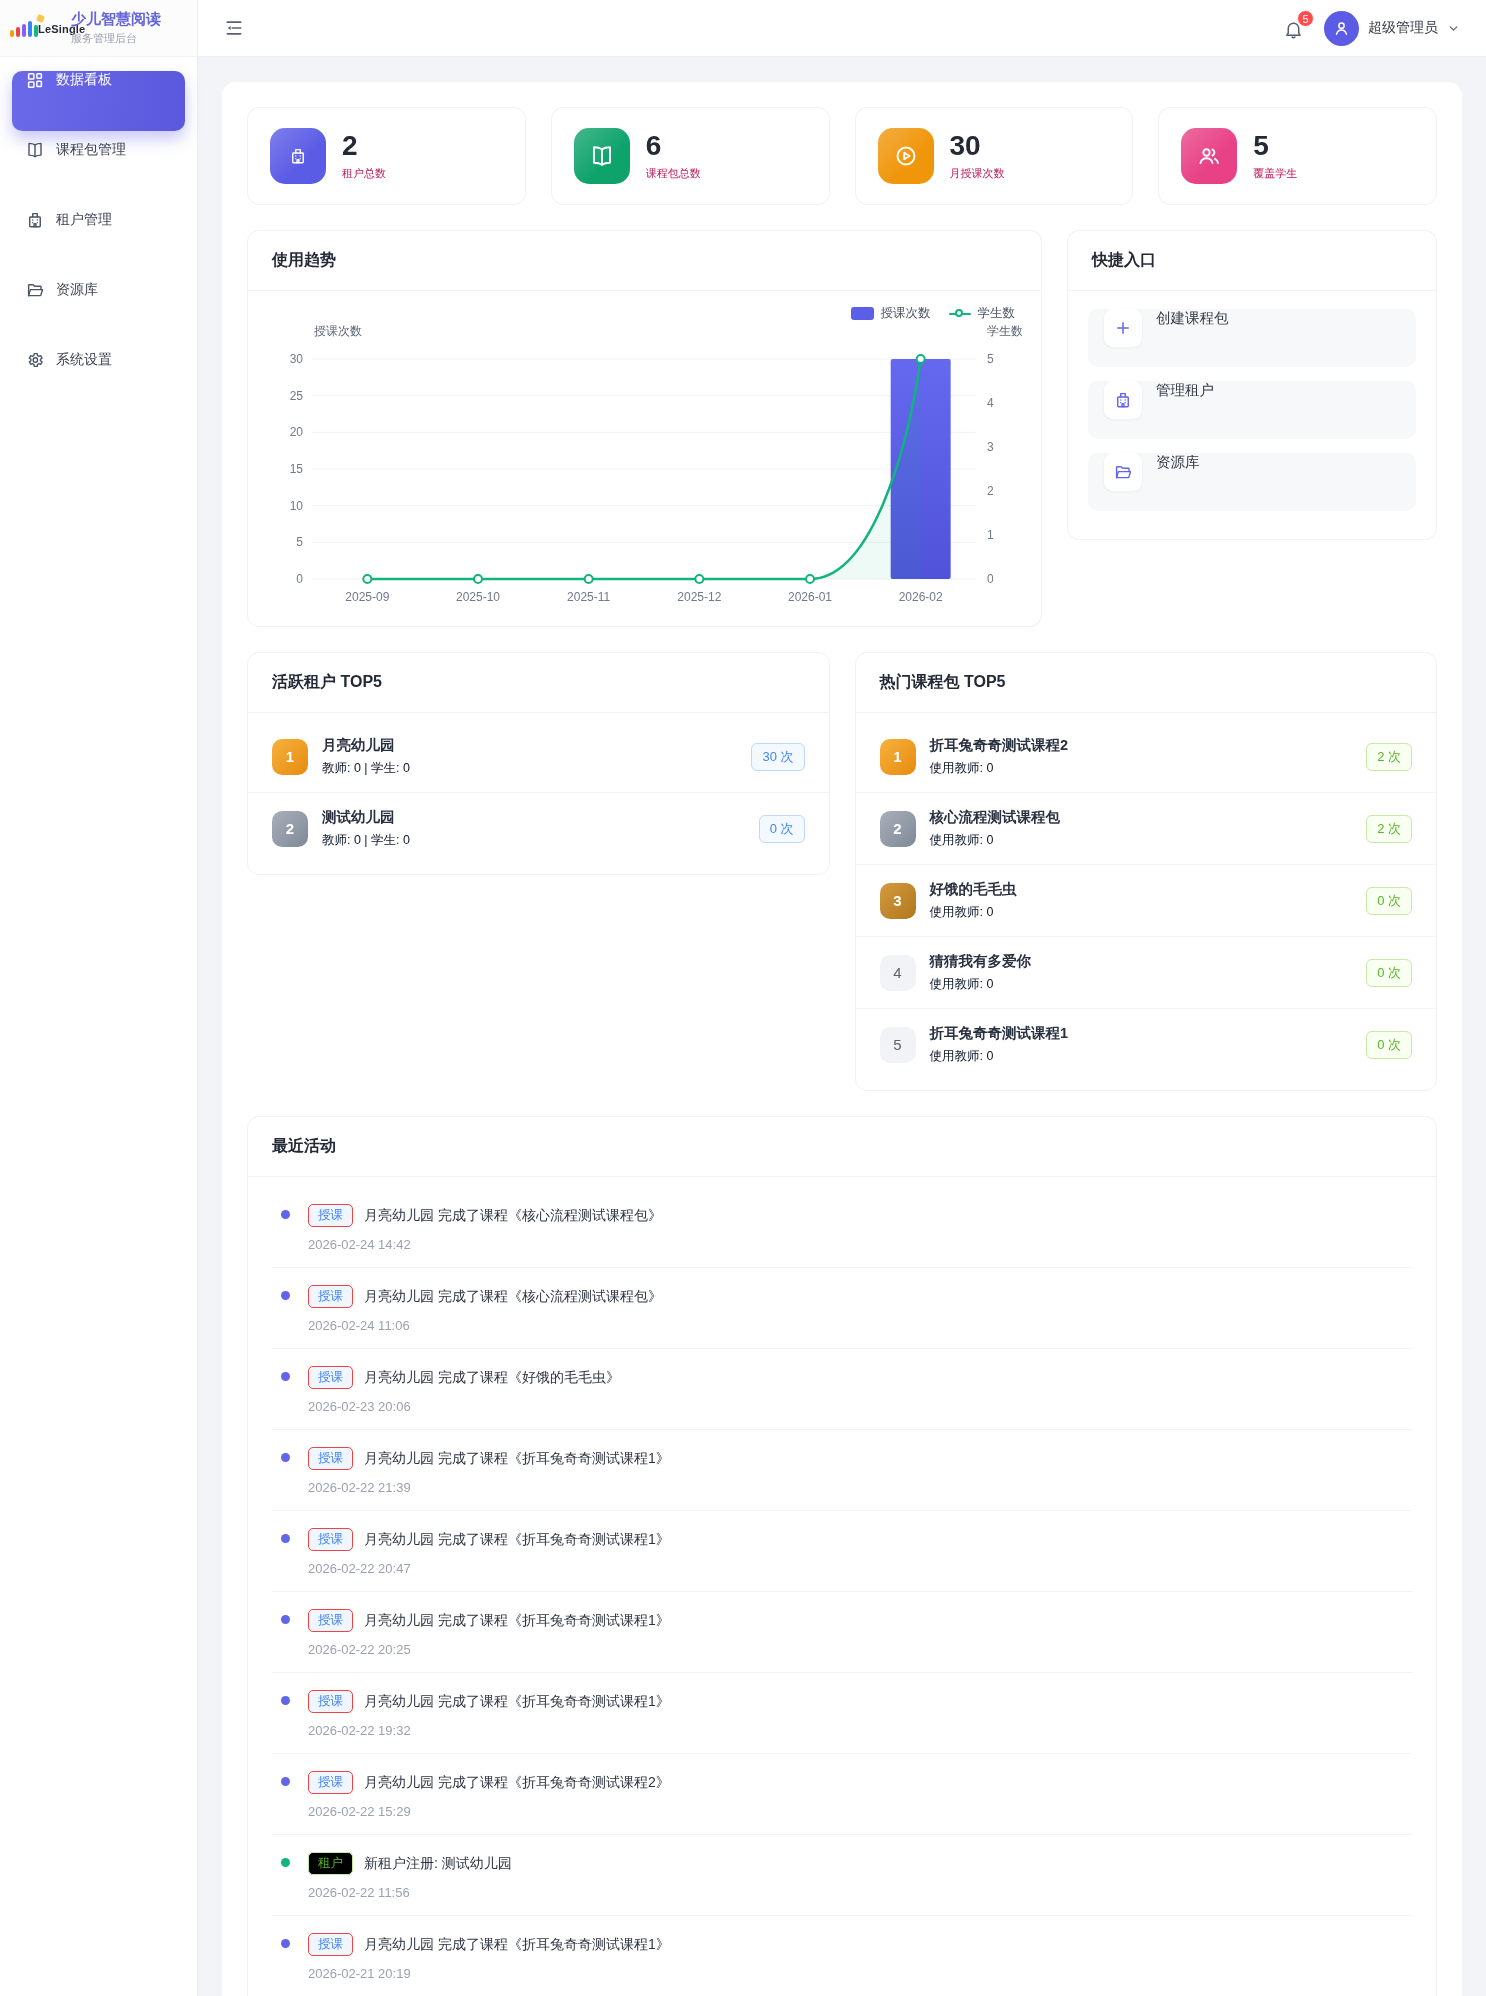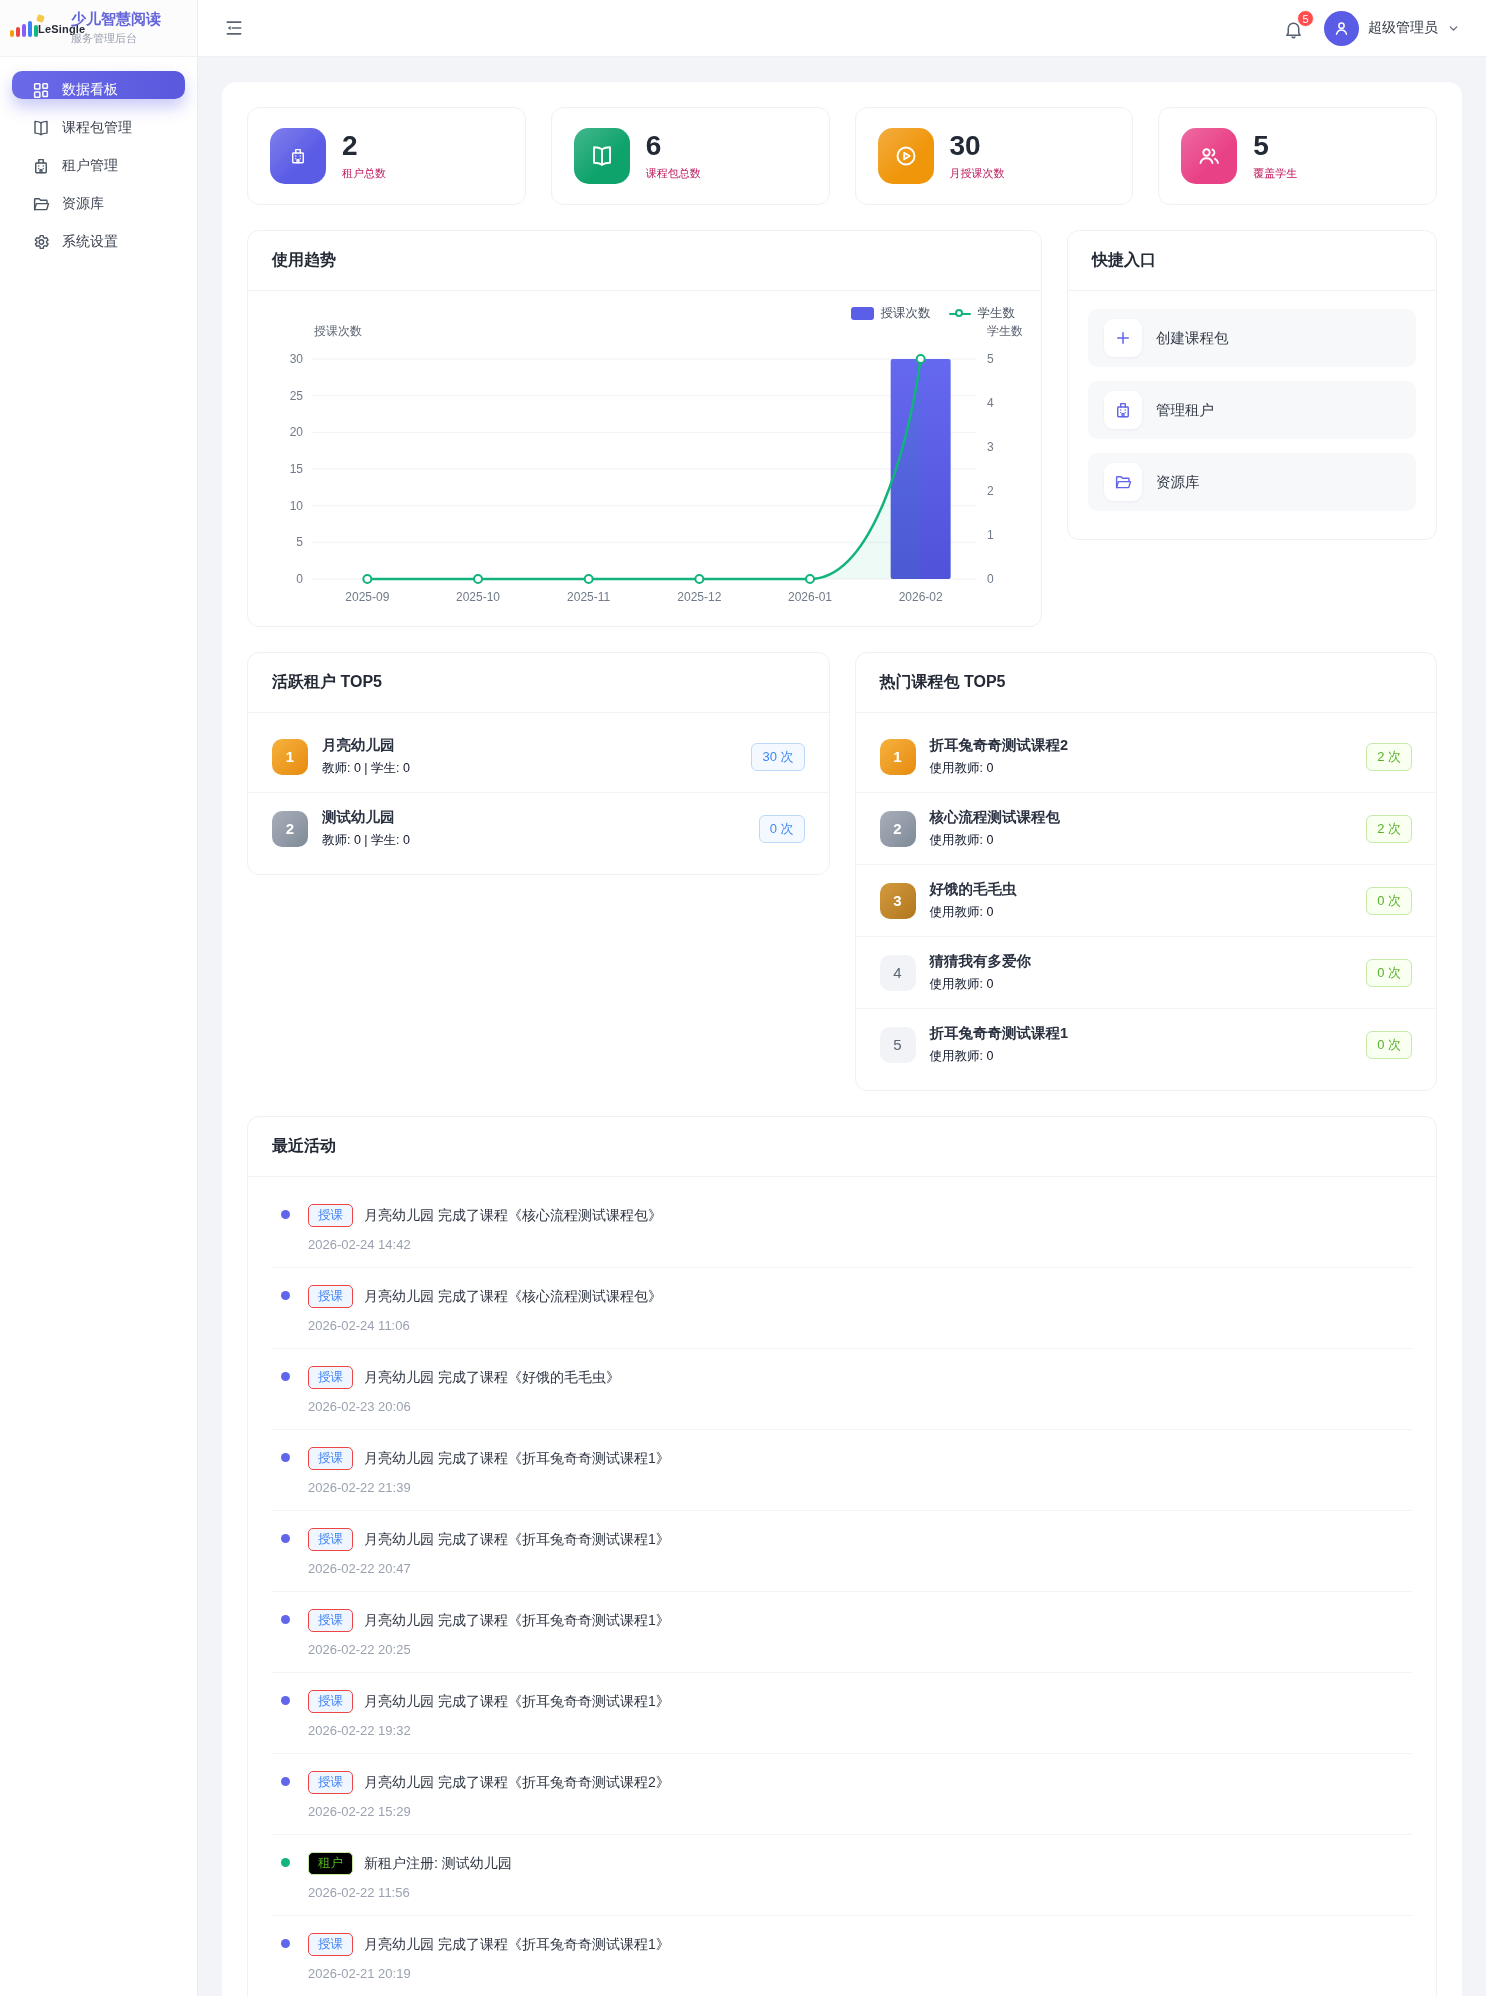--- a/index.html
+++ b/index.html
@@ -11,21 +11,21 @@
   .sidebar{position:absolute;left:0;top:0;bottom:0;width:198px;background:#fff;border-right:1px solid #ebedf1;z-index:20}
   .logo-area{height:57px;display:flex;align-items:center;gap:9px;padding:0 10px;border-bottom:1px solid #f1f2f5;background:#fcfcfd}
   .logo-mark{width:52px;display:flex;flex-direction:row;align-items:center}
   .logo-bars{display:flex;align-items:flex-end;gap:2px;height:18px;position:relative}
   .logo-bars i{width:4px;border-radius:2px;display:block}
   .logo-bars .spark{position:absolute;right:-6px;top:-4px;width:7px;height:7px;background:#f7c948;border-radius:2px;transform:rotate(20deg)}
   .logo-brand{font-size:11px;font-weight:bold;color:#232a36;margin-top:1px;letter-spacing:.2px}
   .logo-text .t1{font-size:15px;font-weight:bold;color:#6365d8;line-height:1.25}
   .logo-text .t2{font-size:11px;color:#9aa1ad;margin-top:2px}
   .menu{padding:14px 12px}
-  .side-item{display:flex;align-items:flex-end;gap:12px;height:28px;padding:0 20px;border-radius:10px;color:#3d4452;cursor:pointer;margin-bottom:10px;font-size:14px}
+  .side-item{display:flex;align-items:flex-start;gap:12px;height:60px;padding:0 14px;border-radius:10px;color:#3d4452;cursor:pointer;margin-bottom:10px;font-size:14px}
   .side-item .icon{color:#4b5563}
   .side-item.active{background:linear-gradient(95deg,#6a6ae9 0%,#5a58dd 100%);color:#fff;box-shadow:0 8px 16px rgba(97,99,232,.35)}
   .side-item.active .icon{color:#fff}
 
   
   .header{position:absolute;left:198px;right:0;top:0;height:57px;background:#fff;border-bottom:1px solid #eef0f3;display:flex;align-items:center;justify-content:space-between;padding:0 26px;z-index:15}
   .fold-btn{color:#5a6373;cursor:pointer}
   .header-right{display:flex;align-items:center;gap:20px}
   .bell-wrap{position:relative;color:#555e6d;cursor:pointer;padding-top:3px}
   .bell-badge{position:absolute;top:-6px;right:-10px;min-width:17px;height:17px;border-radius:9px;background:#ff4d4f;color:#fff;font-size:11px;display:flex;align-items:center;justify-content:center;padding:0 4px;border:1px solid #fff}
@@ -58,21 +58,21 @@
   .sw-bar{width:23px;height:13px;border-radius:3px;background:#5b5ee6;display:inline-block}
   .sw-line{width:22px;height:10px;position:relative;display:inline-block}
   .sw-line::before{content:"";position:absolute;left:0;right:0;top:4px;height:2px;background:#12b37e;border-radius:1px}
   .sw-line i{position:absolute;left:6px;top:0;width:8px;height:8px;border:2px solid #12b37e;border-radius:50%;background:#fff}
   .chart-svg text.tick{font-size:12px;fill:#707a88;font-family:"Liberation Sans",sans-serif}
   .chart-svg text.axis-name{font-size:12px;fill:#5c6573;font-family:"Liberation Sans",sans-serif}
 
   
   .quick-card{width:370px;flex:none}
   .quick-body{padding:18px 20px 14px}
-  .quick-link{display:flex;align-items:center;gap:14px;background:#f7f8fa;border-radius:10px;height:58px;padding:0 16px;margin-bottom:14px;cursor:pointer}
+  .quick-link{display:flex;align-items:flex-start;gap:14px;background:#f7f8fa;border-radius:10px;height:58px;padding:0 16px;margin-bottom:14px;cursor:pointer}
   .quick-tile{width:38px;height:38px;background:#fff;border-radius:9px;display:flex;align-items:center;justify-content:center;color:#6165e9;box-shadow:0 1px 3px rgba(30,40,70,.06)}
   .quick-label{font-size:14.5px;color:#333a46}
 
   
   .half-card{flex:1;min-width:0}
   .list-body{padding:8px 0 10px}
   .rank-row{display:flex;align-items:center;gap:14px;padding:15px 24px}
   .rank-row + .rank-row{border-top:1px solid #f3f4f6}
   .rank{width:36px;height:36px;border-radius:10px;display:flex;align-items:center;justify-content:center;font-size:15px;font-weight:bold;color:#fff;flex:none}
   .rank.gold{background:linear-gradient(135deg,#f6b23c,#e78a10)}

